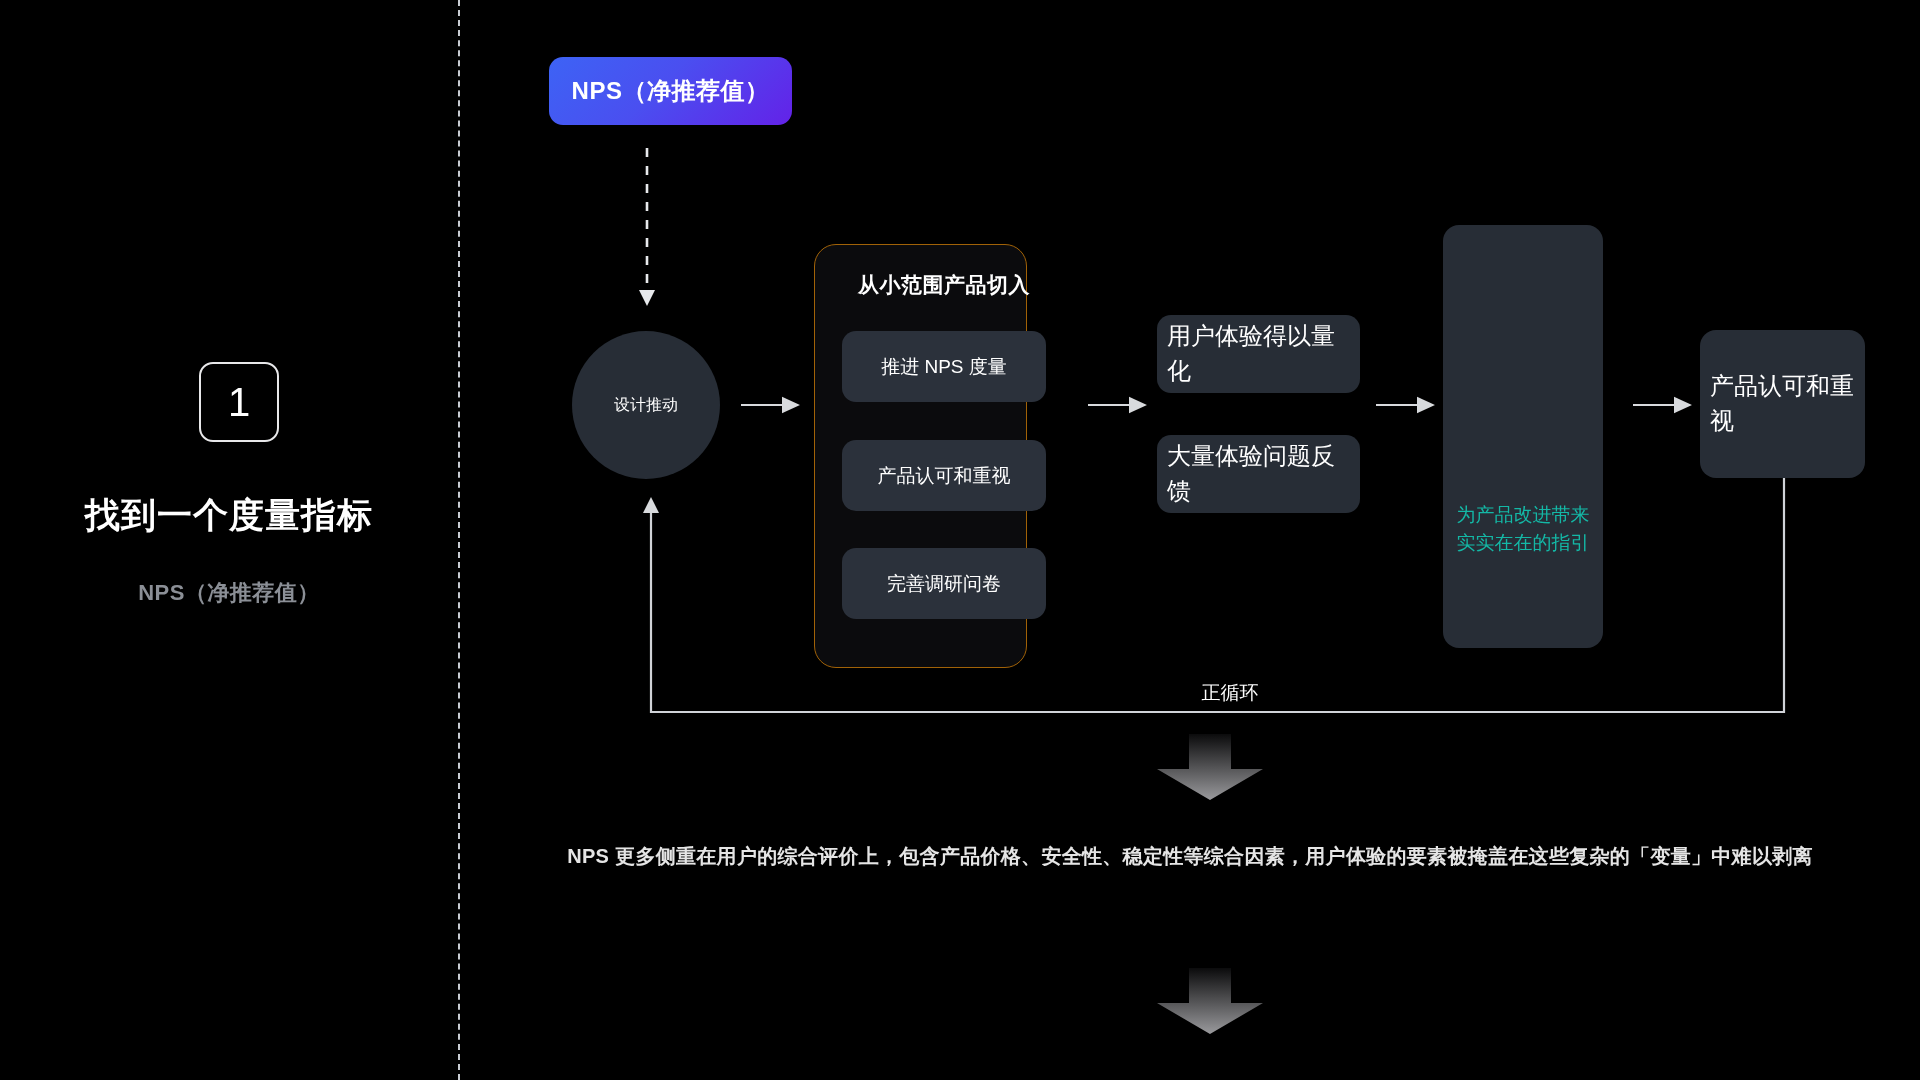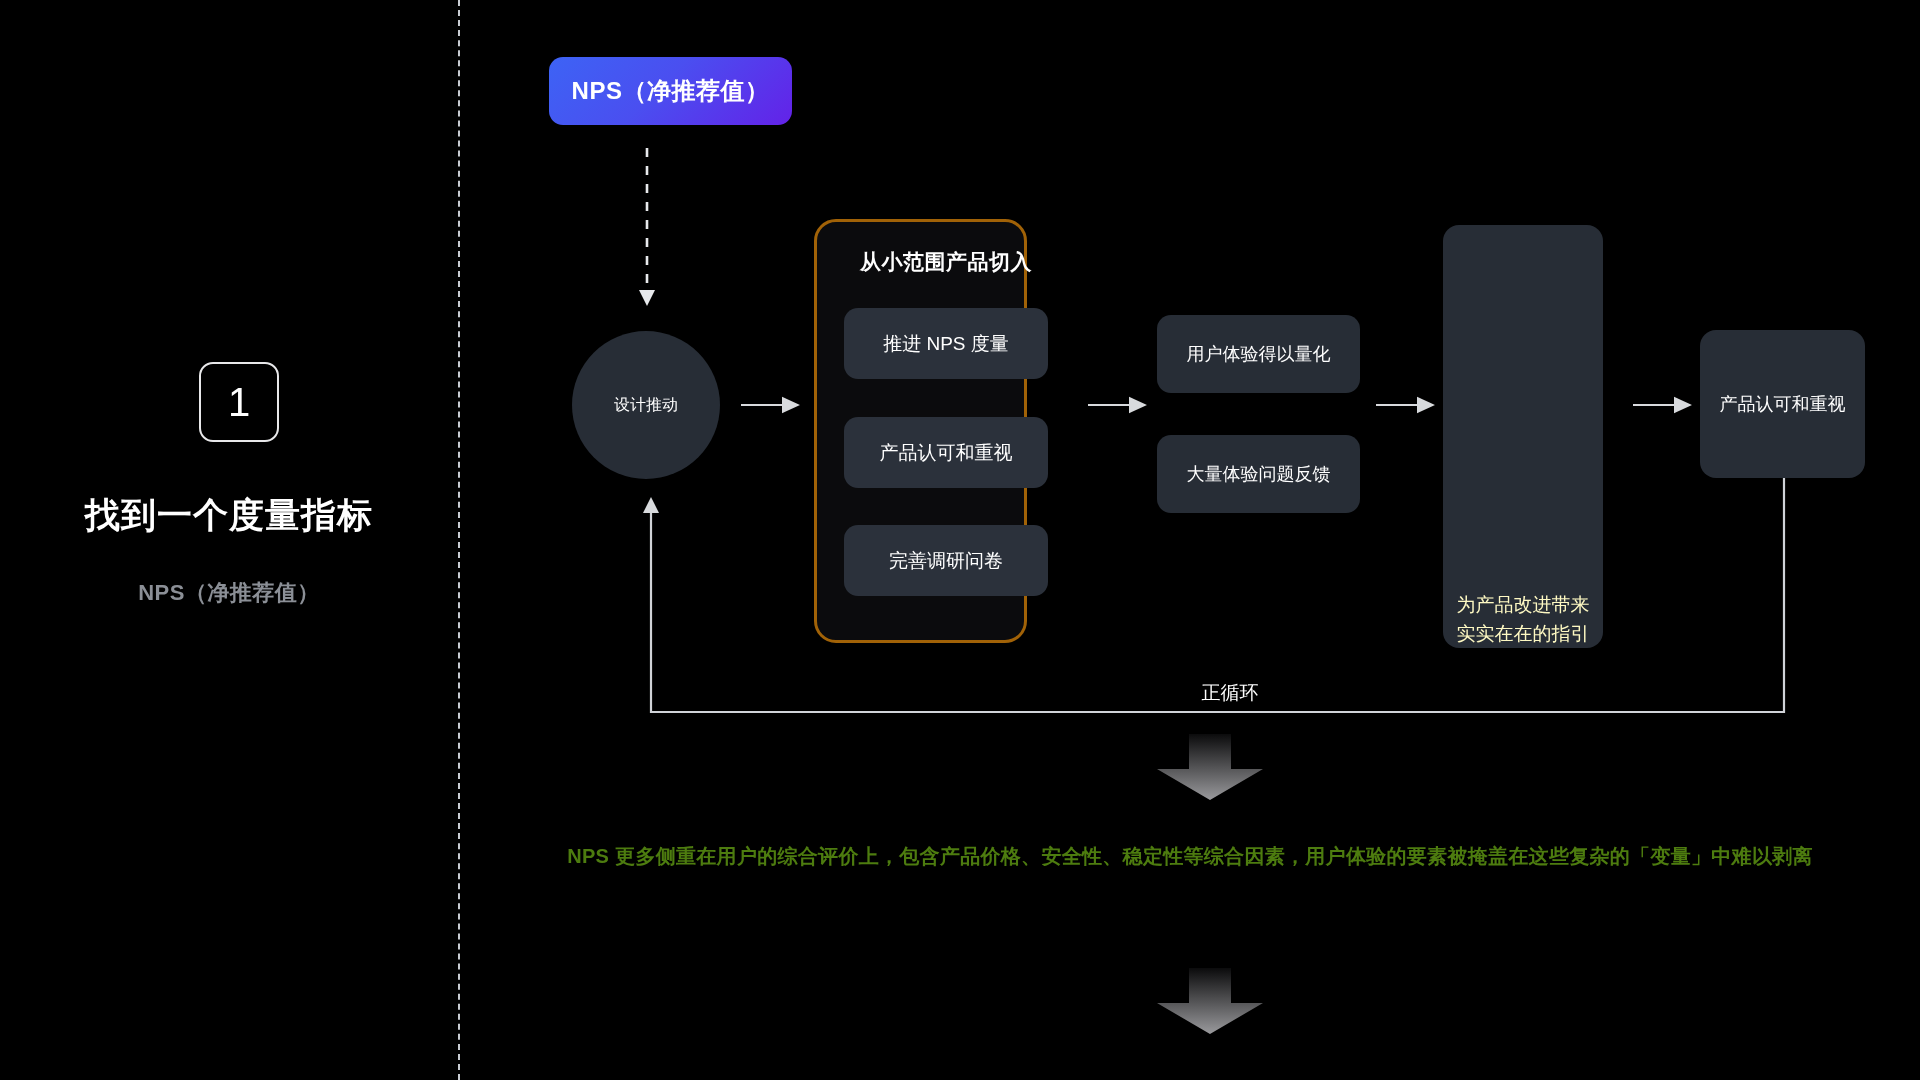--- a/index.html
+++ b/index.html
@@ -64,22 +64,21 @@
 
   
   .node {
     position: absolute;
     background: #272d36;
     border-radius: 14px;
     color: #ffffff;
     display: flex;
     align-items: center;
     justify-content: center;
-    text-align: center;
-    font-size: 18px;
+    font-size: 24px;
     font-weight: 400;
     line-height: 1.45;
     padding: 6px 10px;
   }
 
   #nps-badge {
     position: absolute;
     left: 549px; top: 57px;
     width: 243px; height: 68px;
     border-radius: 14px;
@@ -97,25 +96,25 @@
     width: 148px; height: 148px;
     border-radius: 50%;
     background: #272d36;
     color: #ffffff;
     font-size: 16px;
     display: flex; align-items: center; justify-content: center;
   }
 
   #group-box {
     position: absolute;
-    left: 814px; top: 219px;
+    left: 814px; top: 244px;
     width: 213px; height: 424px;
     border-radius: 22px;
     background: #0b0b0d;
-    border: 3px solid #a16207;
+    border: 1px solid #a16207;
   }
   #group-title {
     position: absolute;
     left: 0; top: 26px;
     width: 258px;
     text-align: center;
     color: #ffffff;
     font-size: 21px;
     font-weight: 700;
     letter-spacing: 0.5px;
@@ -136,26 +135,26 @@
 
   #mid-0 { left: 1157px; top: 315px; width: 203px; height: 78px; }
   #mid-1 { left: 1157px; top: 435px; width: 203px; height: 78px; }
 
   #tall-node {
     position: absolute;
     left: 1443px; top: 225px;
     width: 160px; height: 423px;
     border-radius: 16px;
     background: #272d36;
-    color: #fef9c3;
+    color: #14b8a6;
     font-size: 19px;
     line-height: 1.5;
     text-align: center;
     display: flex;
-    align-items: flex-end;
+    align-items: center;
     justify-content: center;
     padding-top: 185px;
   }
 
   #right-node {
     left: 1700px; top: 330px;
     width: 165px; height: 148px;
     border-radius: 16px;
   }
 
@@ -174,21 +173,21 @@
     text-align: center;
     color: #ffffff;
     font-size: 19px;
   }
 
   #bottom-note {
     position: absolute;
     left: 460px; top: 843px;
     width: 1460px;
     text-align: center;
-    color: #4d7c0f;
+    color: #e5e5e5;
     font-size: 20px;
     font-weight: 700;
     letter-spacing: 0.3px;
   }
 
   .big-arrow { position: absolute; }
 </style>
 </head>
 <body>
 

